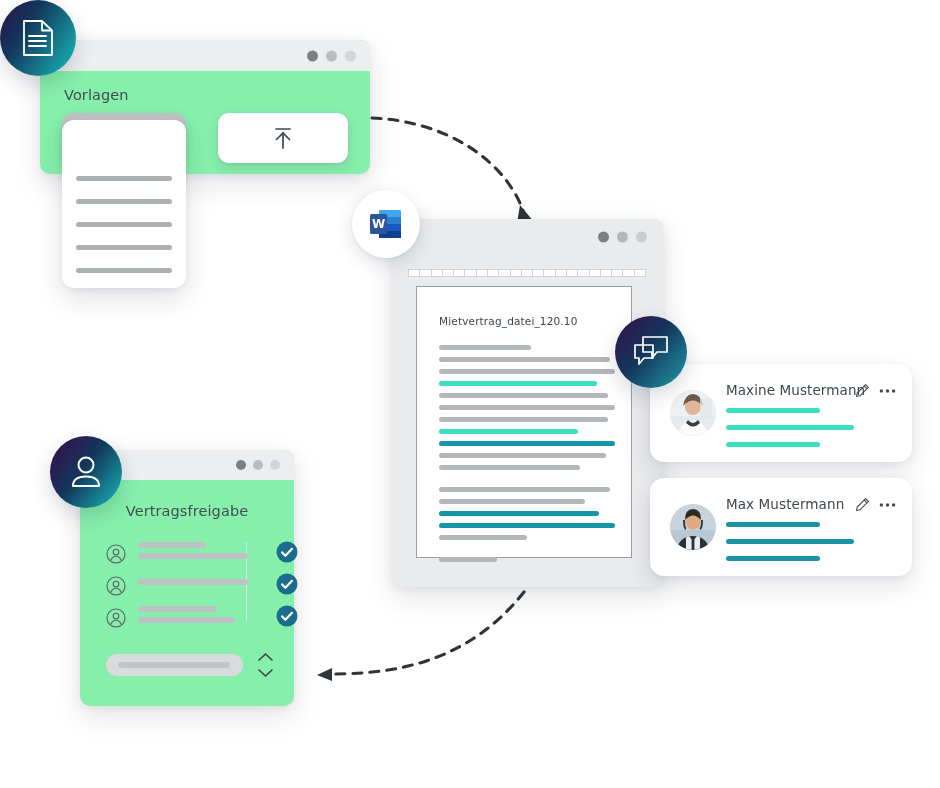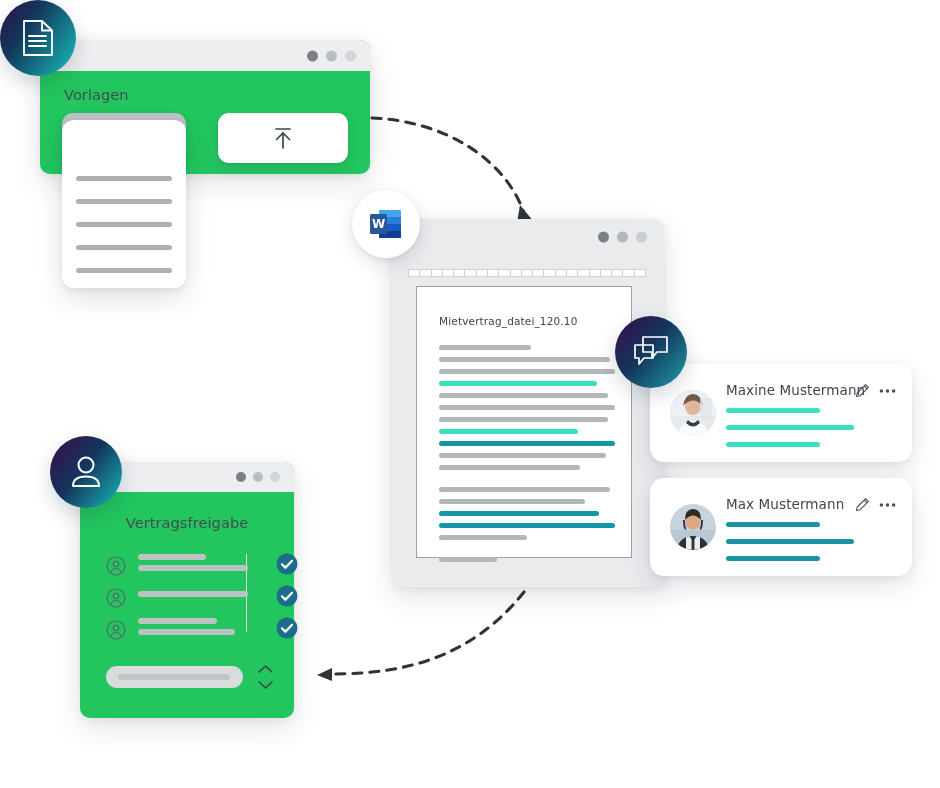--- a/index.html
+++ b/index.html
@@ -19,21 +19,21 @@
   .stage {
     position: absolute;
     inset: 0;
     width: 940px;
     height: 788px;
   }
 
   
   .window {
     position: absolute;
-    background: #22c55e;
+    background: #86efac;
     border-radius: 10px;
     box-shadow: 0 10px 28px rgba(40,50,70,.13), 0 2px 8px rgba(40,50,70,.07);
   }
   .titlebar {
     height: 30px;
     background: #eceef0;
     border-radius: 10px 10px 0 0;
     position: relative;
   }
   .dots {
@@ -216,21 +216,21 @@
     height: 5px;
     border-radius: 2.5px;
     margin-bottom: 12px;
   }
   .comment-lines .cl:last-child { margin-bottom: 0; }
   .mint-line { background: #3adfc0; }
   .teal-line { background: #1b93a3; }
 
   
   #approval-window {
-    left: 80px; top: 462px; width: 214px; height: 256px;
+    left: 80px; top: 450px; width: 214px; height: 256px;
   }
   #approval-window .titlebar { height: 30px; background: #eceef0; }
   #approval-window .dots { right: 14px; gap: 7px; }
   #approval-window .dot { width: 10px; height: 10px; }
 
   .approval-title {
     position: absolute;
     left: 0; right: 0; top: 53px;
     text-align: center;
     font-size: 14.5px;

